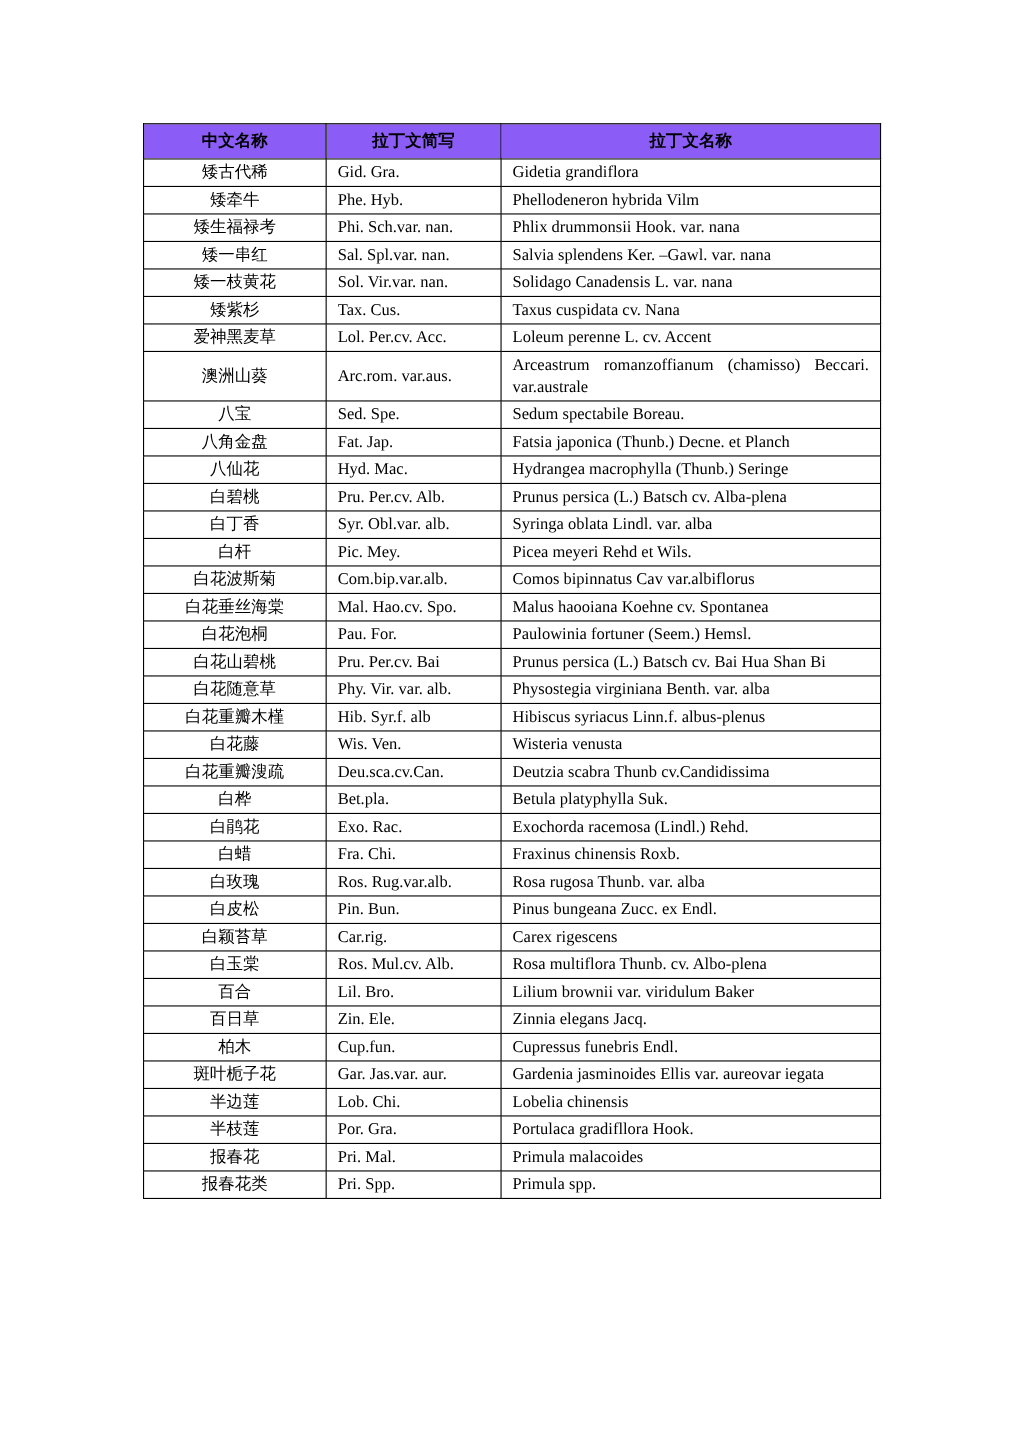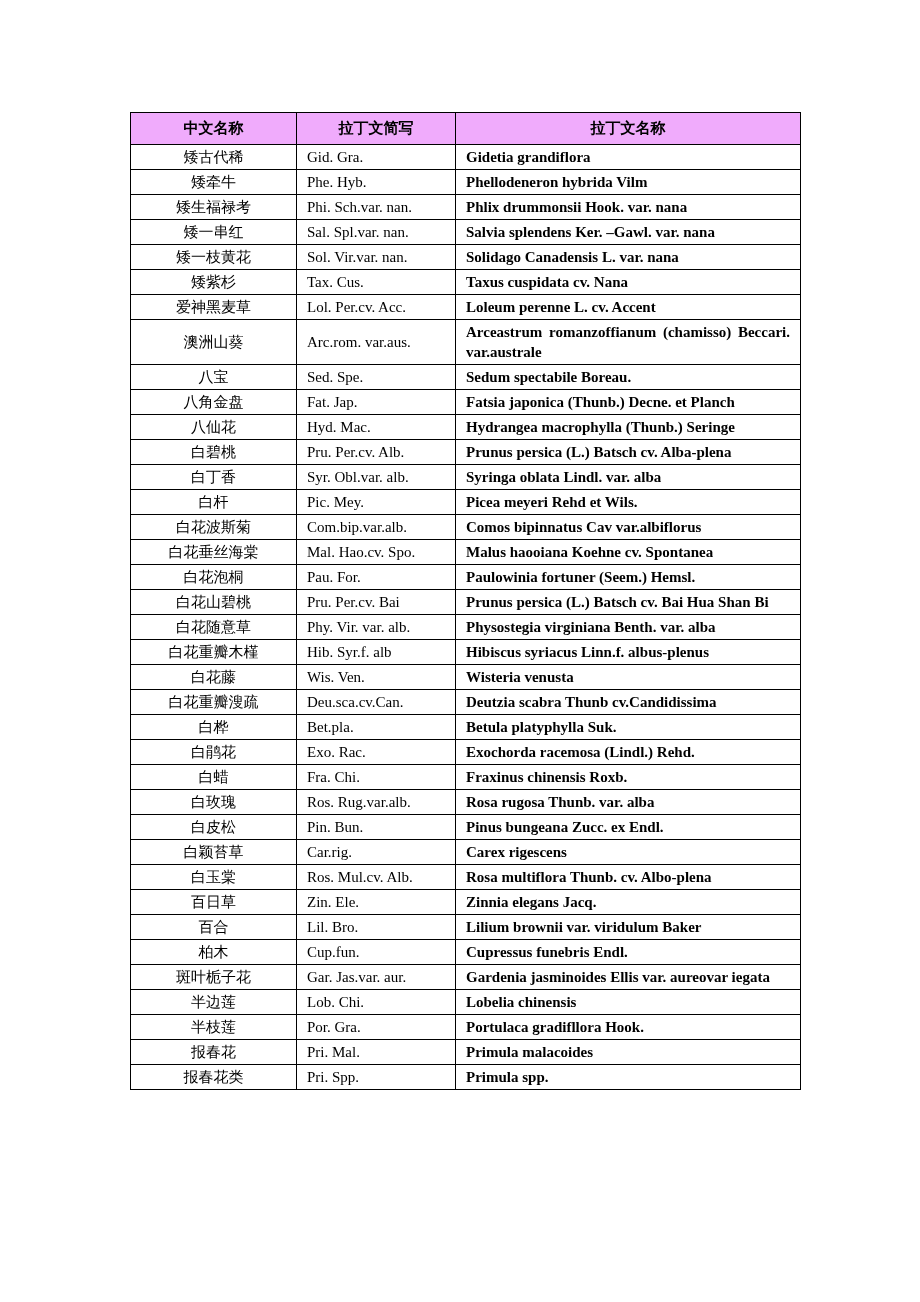--- a/index.html
+++ b/index.html
@@ -25,37 +25,37 @@
     border-collapse: collapse;
     font-size: 15px;
     table-layout: fixed;
   }
   table.plant-table th,
   table.plant-table td {
     border: 1px solid #000000;
     overflow: hidden;
   }
   table.plant-table th {
-    background: #f0abfc;
+    background: #8b5cf6;
     font-weight: bold;
     text-align: center;
     height: 32px;
     padding: 2px 4px;
     font-size: 15px;
   }
   table.plant-table td {
     height: 25px;
     padding: 2px 10px;
     vertical-align: middle;
     line-height: 20px;
     white-space: normal;
   }
   td.col-cn { width: 166px; text-align: center; }
   td.col-abbr { width: 159px; }
-  td.col-latin { width: 345px; text-align: justify; font-weight: bold; }
+  td.col-latin { width: 345px; text-align: justify; }
   col.c1 { width: 166px; }
   col.c2 { width: 159px; }
   col.c3 { width: 345px; }
 </style>
 </head>
 <body>
 
 <div class="page">
   <table class="plant-table">
     <colgroup>
@@ -210,28 +210,28 @@
           <td class="col-cn">白颖苔草</td>
           <td class="col-abbr">Car.rig.</td>
           <td class="col-latin">Carex rigescens</td>
         </tr>
         <tr>
           <td class="col-cn">白玉棠</td>
           <td class="col-abbr">Ros. Mul.cv. Alb.</td>
           <td class="col-latin">Rosa multiflora Thunb. cv. Albo-plena</td>
         </tr>
         <tr>
+          <td class="col-cn">百合</td>
+          <td class="col-abbr">Lil. Bro.</td>
+          <td class="col-latin">Lilium brownii var. viridulum Baker</td>
+        </tr>
+        <tr>
           <td class="col-cn">百日草</td>
           <td class="col-abbr">Zin. Ele.</td>
           <td class="col-latin">Zinnia elegans Jacq.</td>
-        </tr>
-        <tr>
-          <td class="col-cn">百合</td>
-          <td class="col-abbr">Lil. Bro.</td>
-          <td class="col-latin">Lilium brownii var. viridulum Baker</td>
         </tr>
         <tr>
           <td class="col-cn">柏木</td>
           <td class="col-abbr">Cup.fun.</td>
           <td class="col-latin">Cupressus funebris Endl.</td>
         </tr>
         <tr>
           <td class="col-cn">斑叶栀子花</td>
           <td class="col-abbr">Gar. Jas.var. aur.</td>
           <td class="col-latin">Gardenia jasminoides Ellis var. aureovar iegata</td>

